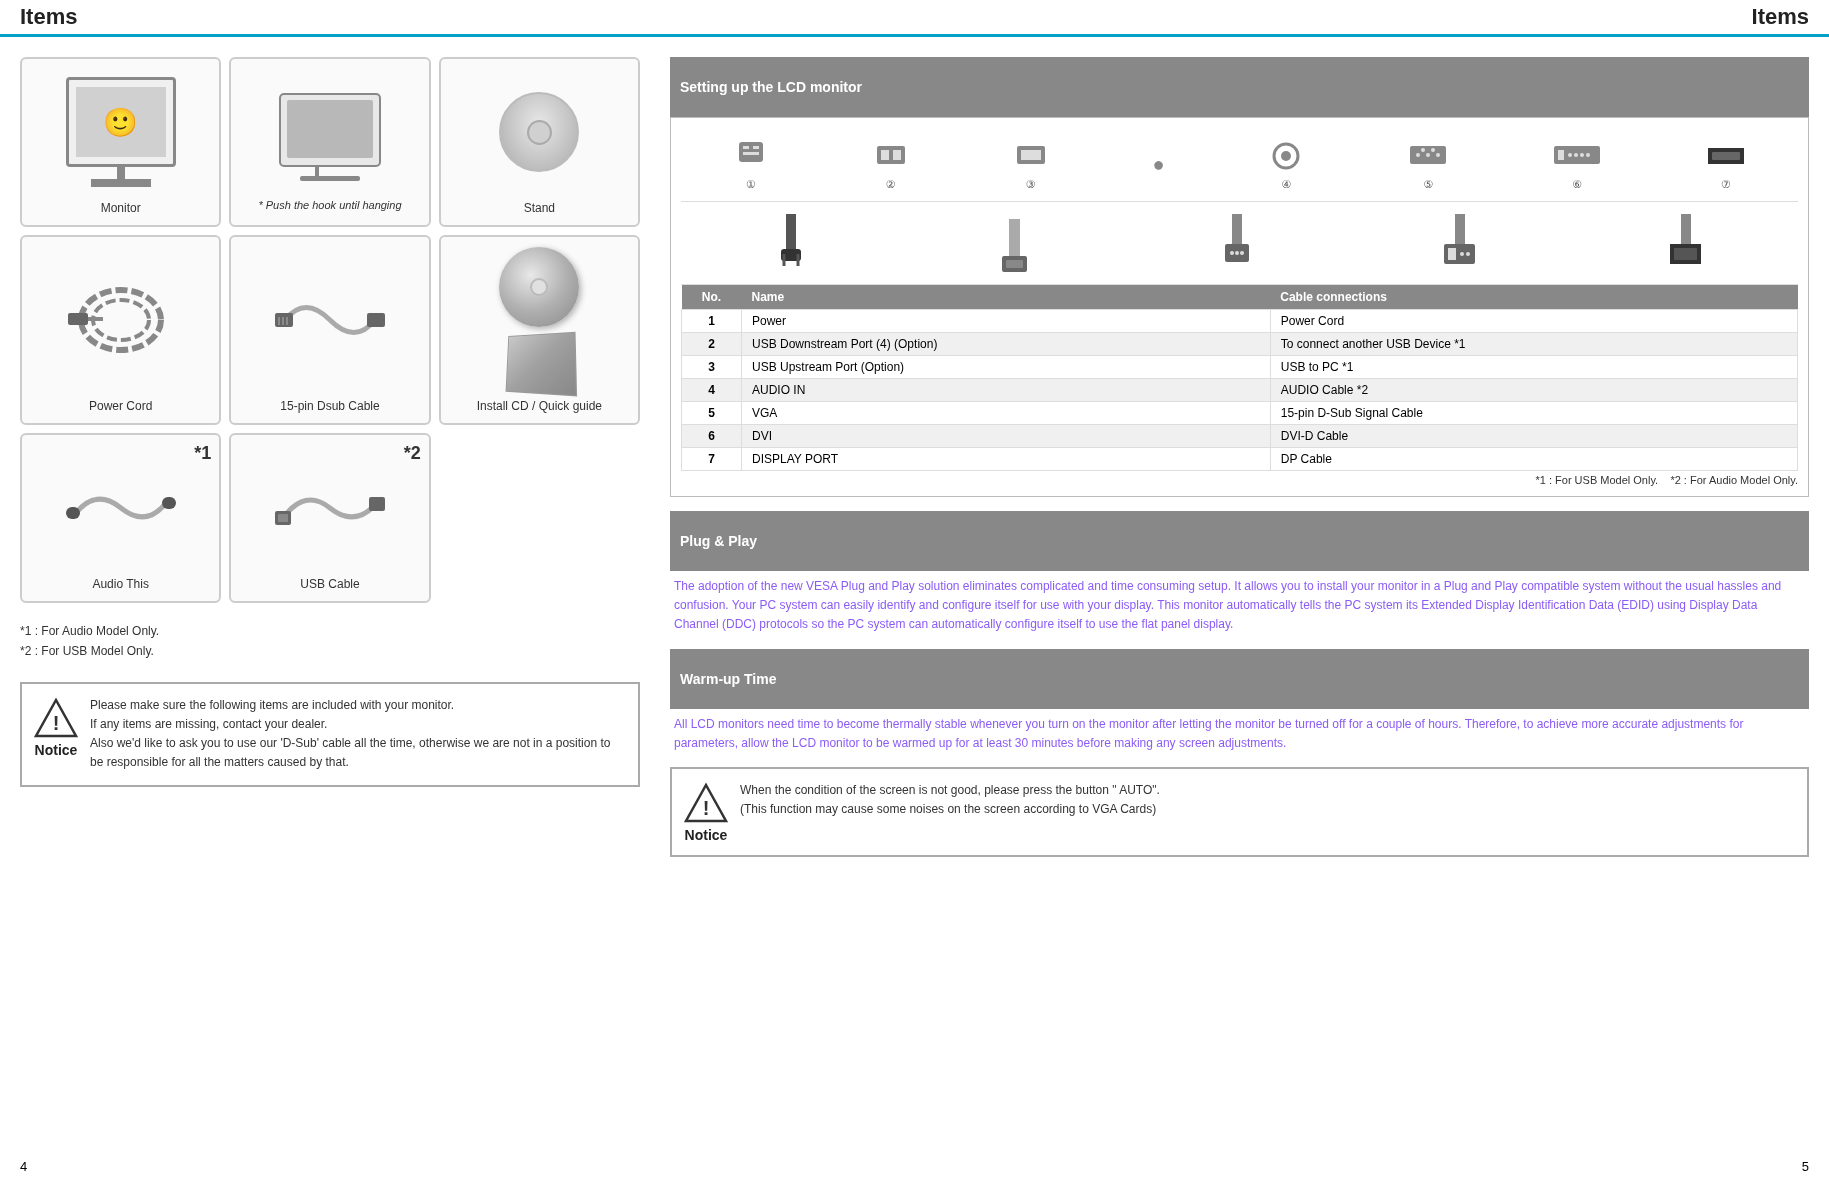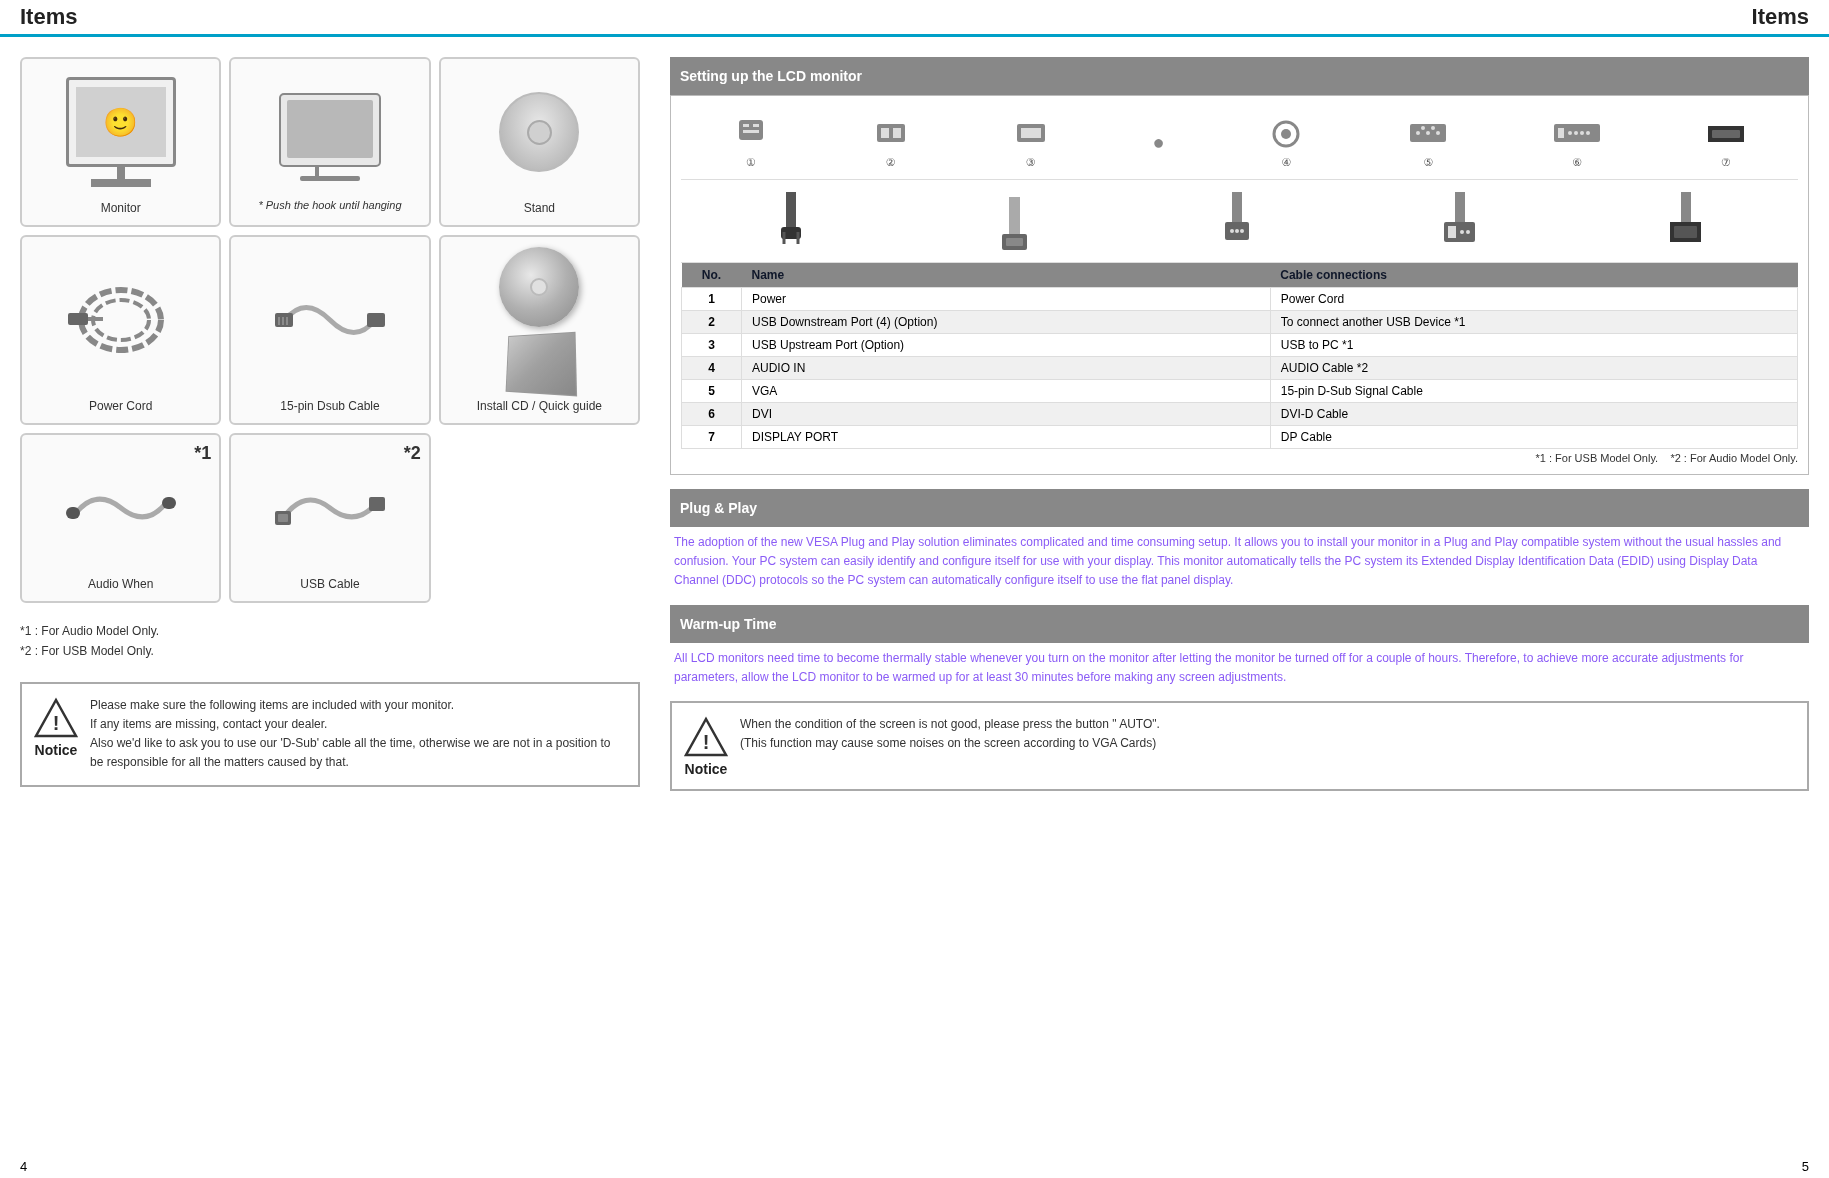--- a/index.html
+++ b/index.html
@@ -128,21 +128,21 @@
       flex: 1;
       display: flex;
       flex-direction: column;
       gap: 14px;
     }
     .section-header {
       background: #888;
       color: #fff;
       font-size: 14px;
       font-weight: bold;
-      padding: 11px 10px;
+      padding: 22px 10px;
     }
     .lcd-setup-box {
       border: 1px solid #bbb;
       padding: 10px;
     }
     .port-diagram {
       display: flex;
       align-items: center;
       justify-content: space-around;
       padding: 10px 0;
@@ -159,21 +159,21 @@
       font-size: 11px;
       color: #555;
     }
     .cable-table {
       width: 100%;
       border-collapse: collapse;
       font-size: 12px;
     }
     .cable-table thead tr {
       background: #888;
-      color: #0f172a;
+      color: #ffffff;
       padding-left: 16px;
     }
     .cable-table thead th {
       padding: 5px 10px;
       text-align: left;
     }
     .cable-table thead th:first-child {
       text-align: center;
       width: 60px;
     }
@@ -388,21 +388,21 @@
       <div class="item-box">
         <div class="asterisk-badge">*1</div>
         <div class="item-illustration">
           <svg width="110" height="90" viewBox="0 0 110 90">
             <path d="M 10 50 Q 30 25 55 45 Q 80 65 100 40" stroke="#aaa" stroke-width="5" fill="none"></path>
 
             <rect x="0" y="44" width="14" height="12" rx="6" fill="#555"></rect>
             <rect x="96" y="34" width="14" height="12" rx="6" fill="#555"></rect>
           </svg>
         </div>
-        <div class="item-label">Audio When</div>
+        <div class="item-label">Audio This</div>
       </div>
 
       <div class="item-box">
         <div class="asterisk-badge">*2</div>
         <div class="item-illustration">
           <svg width="110" height="90" viewBox="0 0 110 90">
             <path d="M 8 55 Q 30 25 55 45 Q 80 65 102 40" stroke="#aaa" stroke-width="5" fill="none"></path>
 
             <rect x="0" y="48" width="16" height="14" rx="2" fill="#666"></rect>
             <rect x="3" y="51" width="10" height="8" rx="1" fill="#888"></rect>

